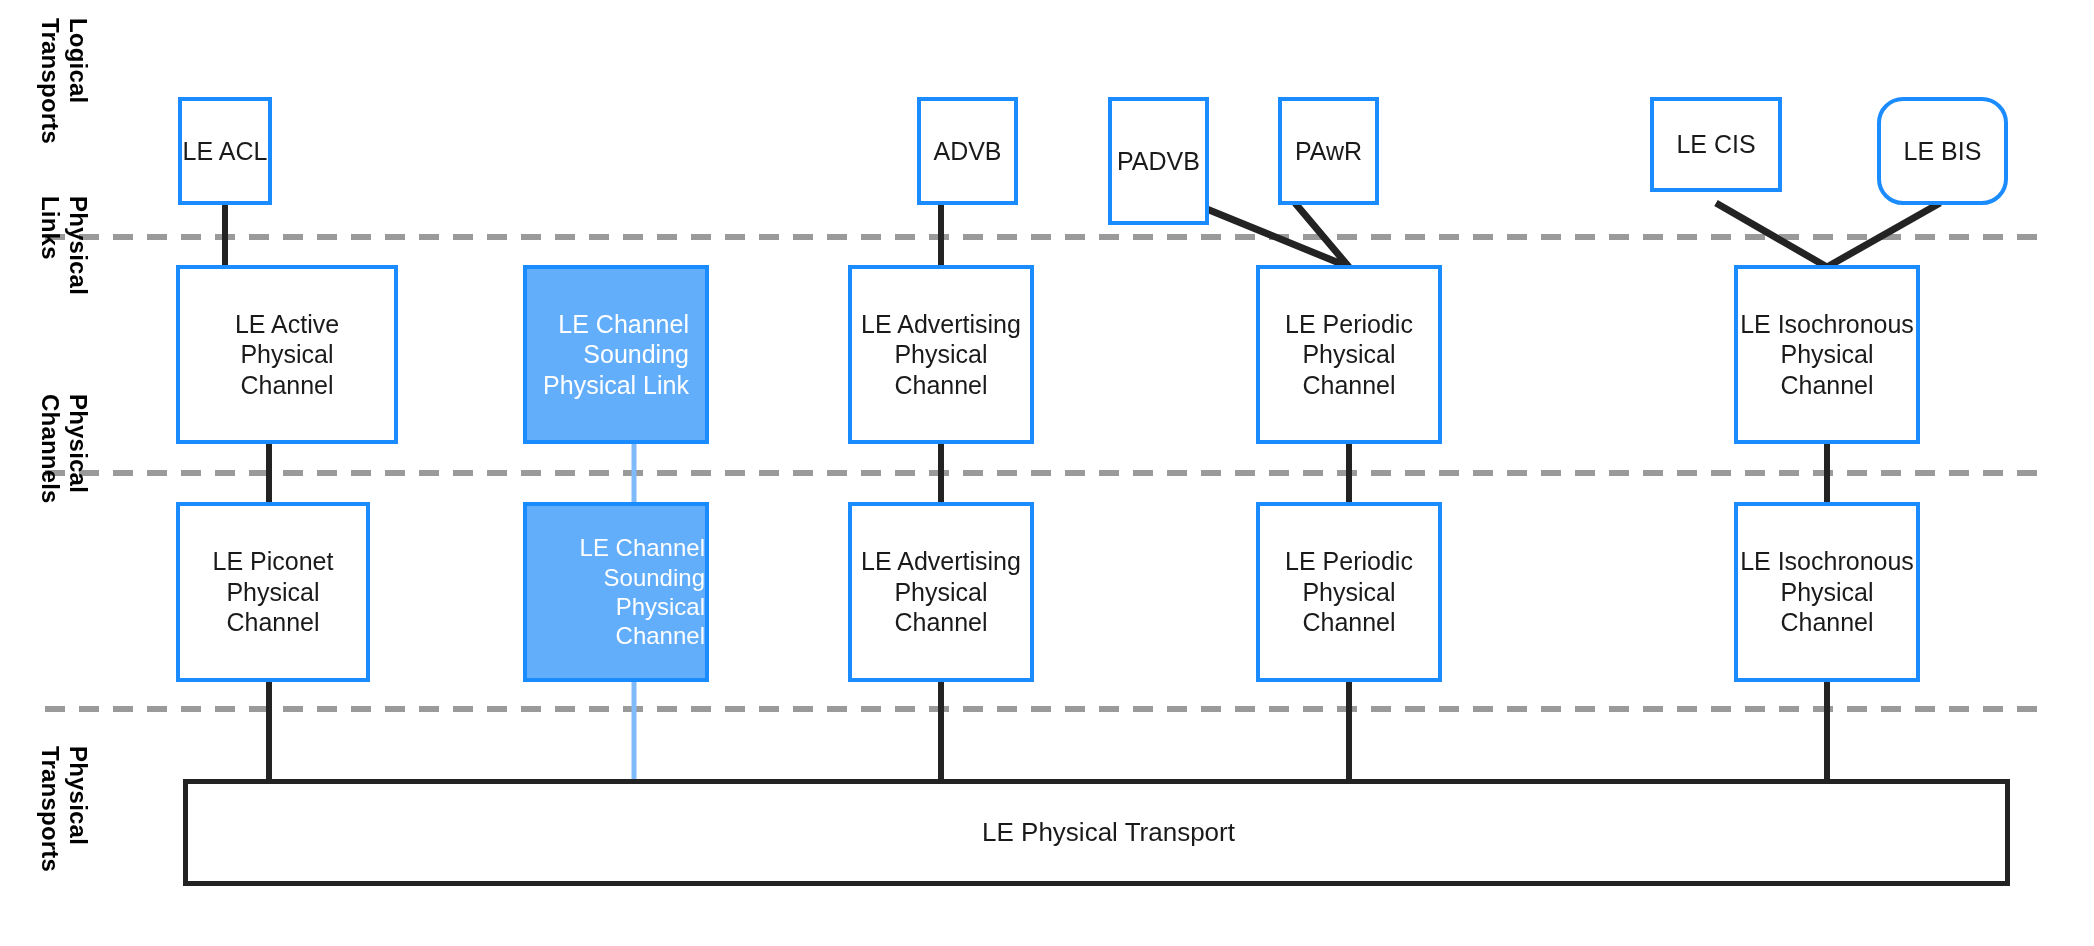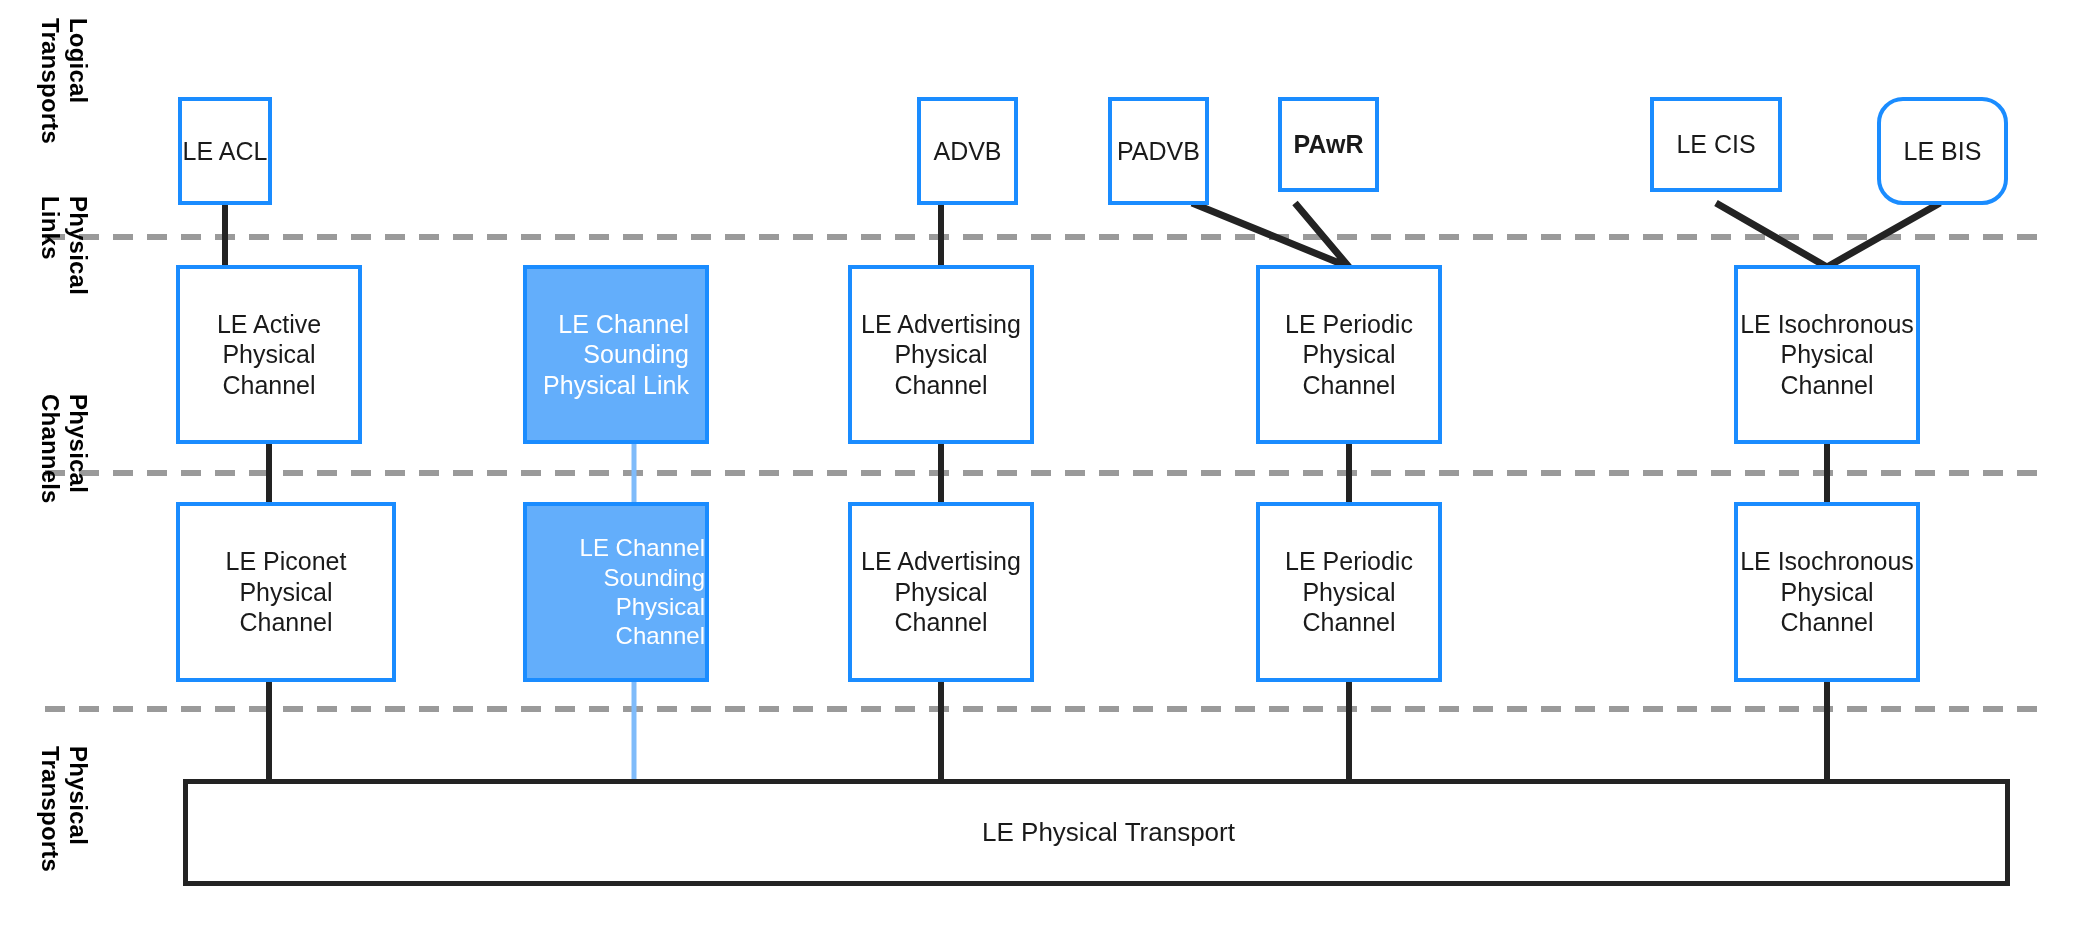--- a/index.html
+++ b/index.html
@@ -118,42 +118,42 @@
 Links</span></div>
 
   <div class="row-label" style="left:92px; top:394px;"><span>Physical
 Channels</span></div>
 
   <div class="row-label" style="left:92px; top:746px;"><span>Physical
 Transports</span></div>
 
   <div class="node" style="left:178px; top:97px; width:94px; height:108px;">LE ACL</div>
   <div class="node" style="left:895px; top:97px; width:101px; height:108px;margin-left:22px;">ADVB</div>
-  <div class="node" style="left:1108px; top:97px; width:101px; height:108px;">PADVB</div>
-  <div class="node" style="left:1278px; top:97px; width:101px; height:95px;font-weight:bold;">PAwR</div>
+  <div class="node" style="left:1108px; top:97px; width:101px; height:128px;">PADVB</div>
+  <div class="node" style="left:1278px; top:97px; width:101px; height:108px;">PAwR</div>
   <div class="node" style="left:1650px; top:97px; width:132px; height:95px;">LE CIS</div>
   <div class="node" style="left:1877px; top:97px; width:131px; height:108px;border-radius:26px;">LE BIS</div>
 
-  <div class="node" style="left:176px; top:265px; width:186px; height:179px;">LE Active
+  <div class="node" style="left:176px; top:265px; width:222px; height:179px;">LE Active
 Physical
 Channel</div>
   <div class="node highlight" style="left:523px; top:265px; width:186px; height:179px;">LE Channel
 Sounding
 Physical Link</div>
   <div class="node" style="left:848px; top:265px; width:186px; height:179px;">LE Advertising
 Physical
 Channel</div>
   <div class="node" style="left:1256px; top:265px; width:186px; height:179px;">LE Periodic
 Physical
 Channel</div>
   <div class="node" style="left:1734px; top:265px; width:186px; height:179px;">LE Isochronous
 Physical
 Channel</div>
 
-  <div class="node" style="left:176px; top:502px; width:220px; height:180px;">LE Piconet
+  <div class="node" style="left:176px; top:502px; width:194px; height:180px;">LE Piconet
 Physical
 Channel</div>
   <div class="node highlight" style="left:523px; top:502px; width:186px; height:180px; font-size:24px;">LE Channel
 Sounding
 Physical Channel</div>
   <div class="node" style="left:848px; top:502px; width:186px; height:180px;">LE Advertising
 Physical
 Channel</div>
   <div class="node" style="left:1256px; top:502px; width:186px; height:180px;">LE Periodic
 Physical

